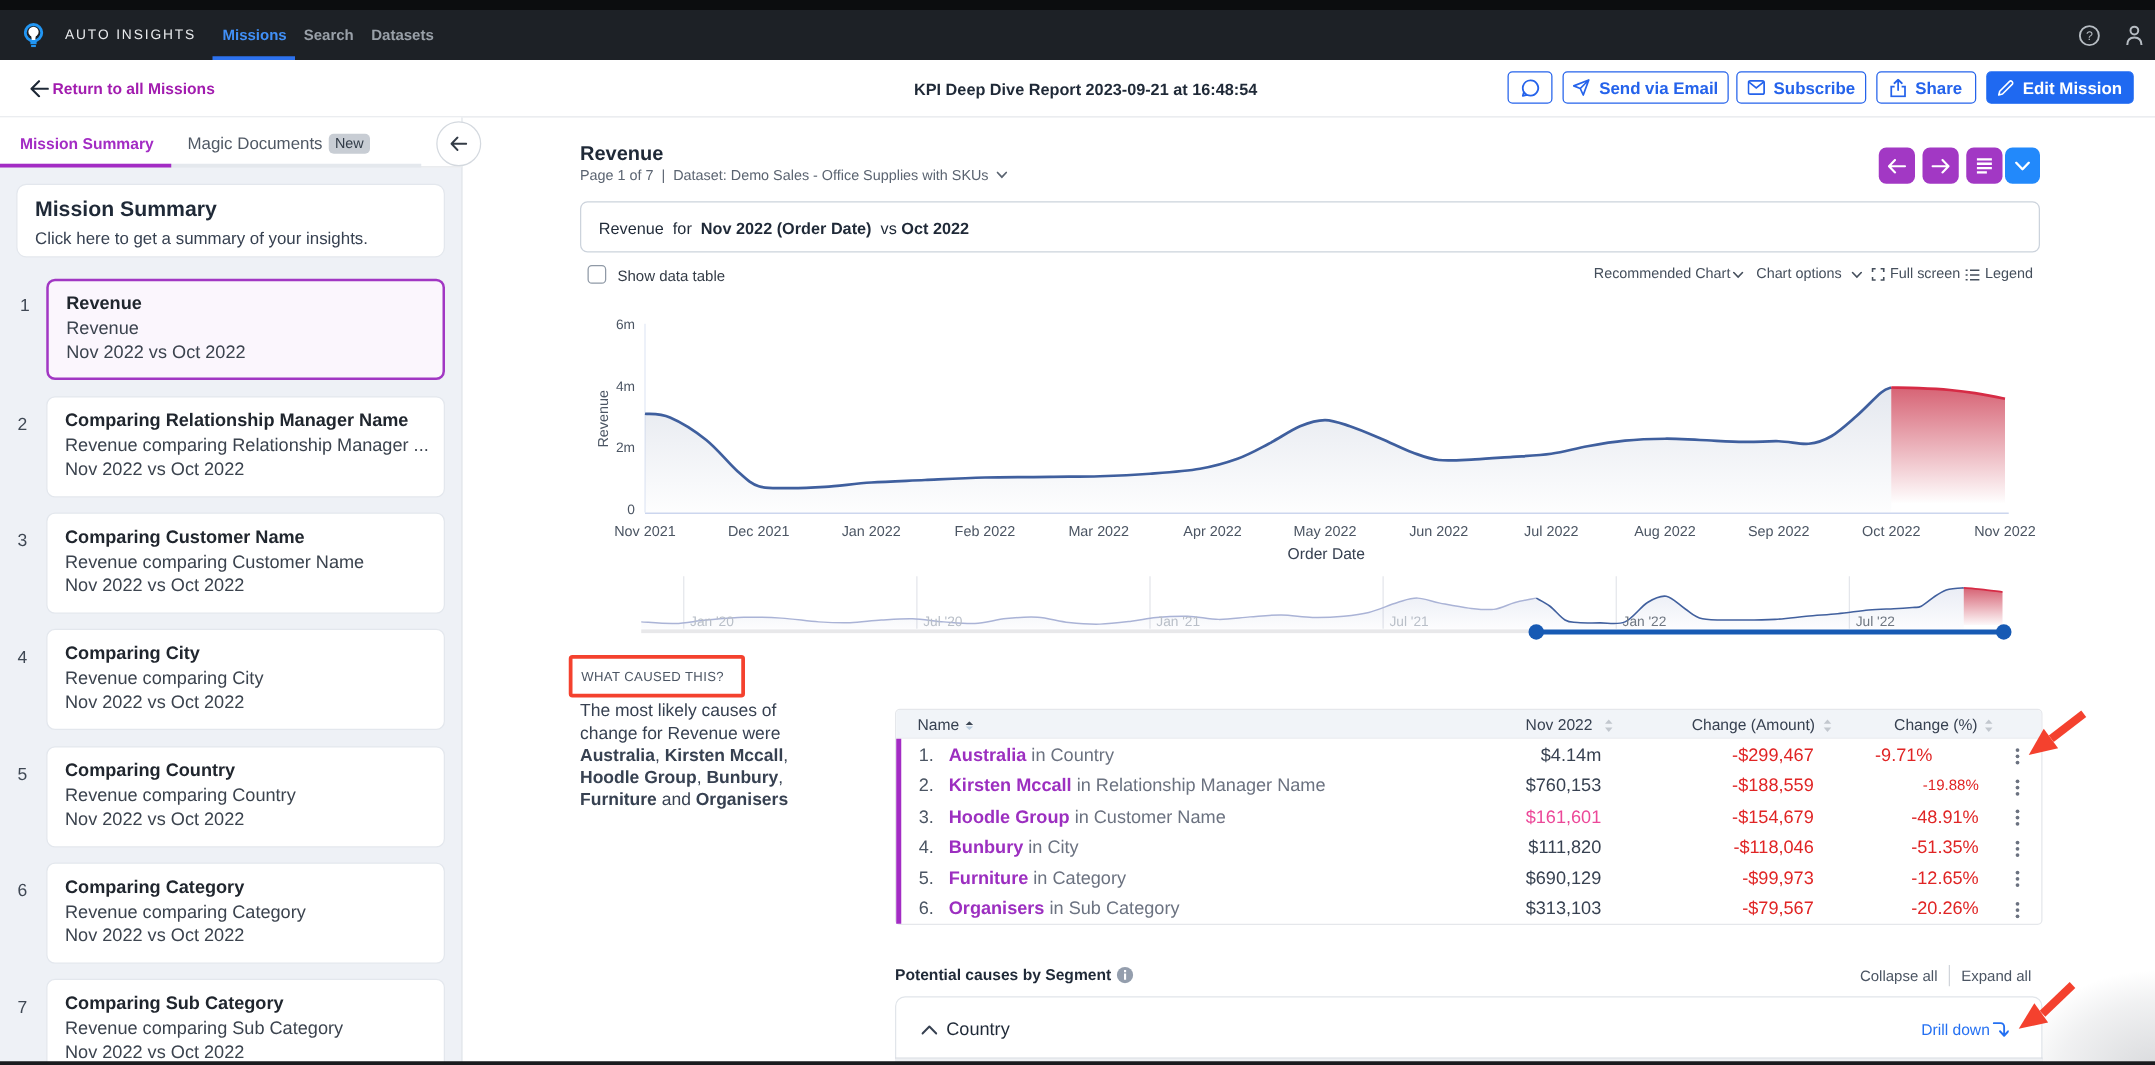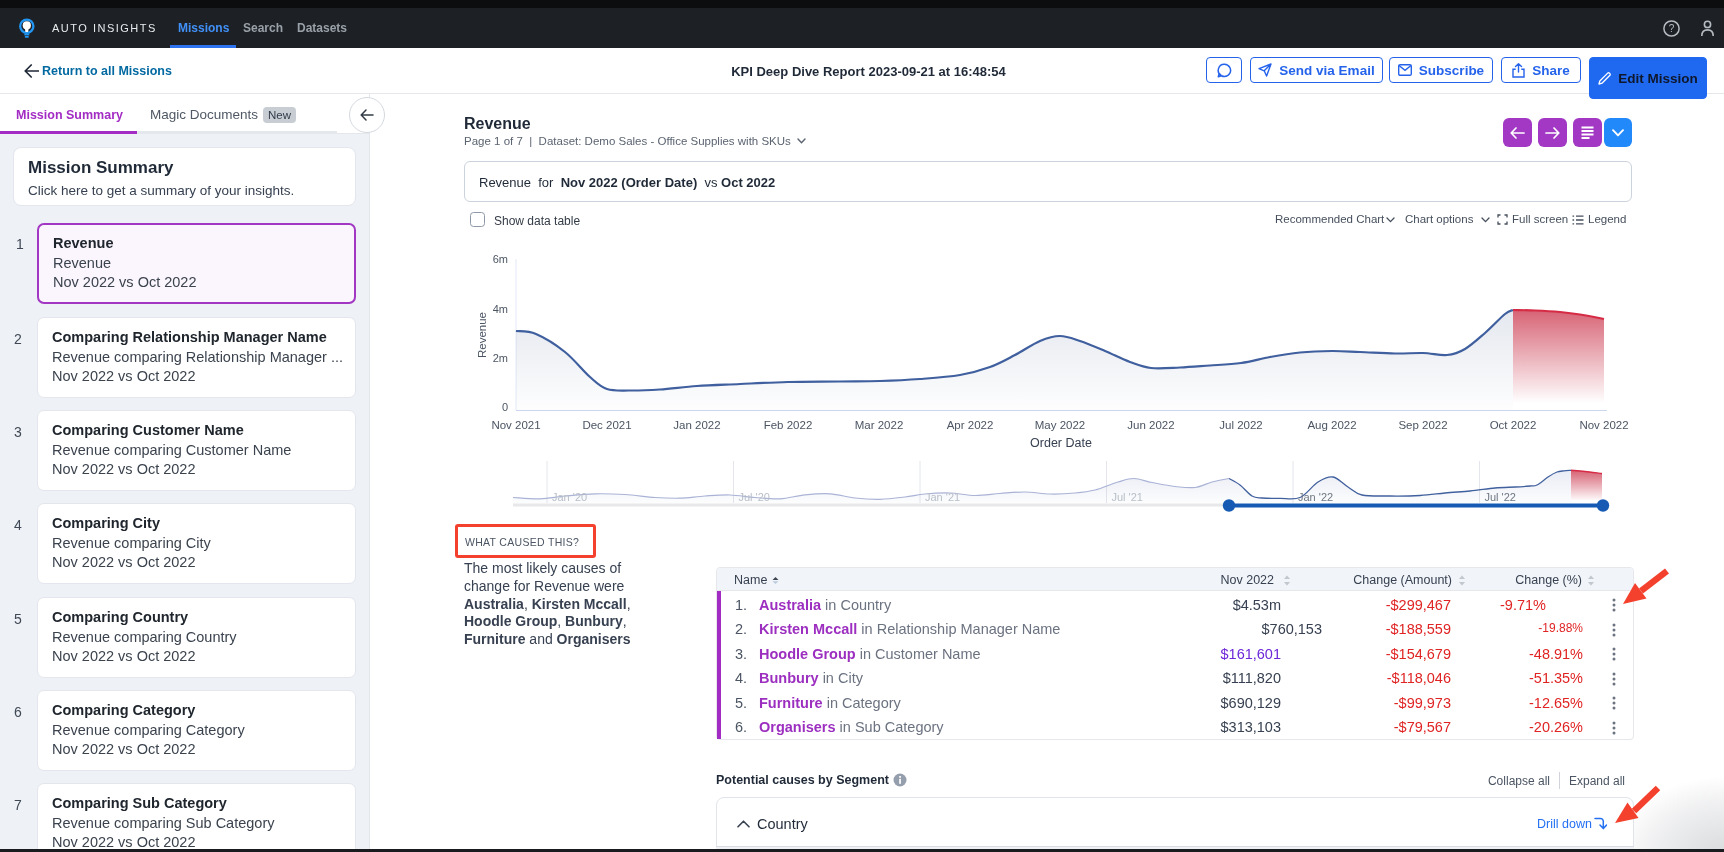--- a/index.html
+++ b/index.html
@@ -42,21 +42,21 @@
   <circle cx="8.5" cy="8.5" r="7.6" fill="none" stroke="#b6bcc2" stroke-width="1.5"></circle>
   <text x="8.5" y="12.2" font-size="10" fill="#b6bcc2" text-anchor="middle" font-family="Liberation Sans">?</text>
 </svg>
 <svg class="abs" style="left:1700px;top:20px" width="15" height="17" viewBox="0 0 15 17">
   <circle cx="7.5" cy="4.4" r="3.1" fill="none" stroke="#b6bcc2" stroke-width="1.6"></circle>
   <path d="M1.8 16 C1.8 11.8 4.2 9.9 7.5 9.9 C10.8 9.9 13.2 11.8 13.2 16" fill="none" stroke="#b6bcc2" stroke-width="1.6"></path>
 </svg>
 <svg class="abs" style="left:24px;top:64px" width="15" height="14" viewBox="0 0 15 14">
   <path d="M7.2 1 L1.2 7 L7.2 13 M1.5 7 L14.5 7" fill="none" stroke="#1f2937" stroke-width="1.7" stroke-linecap="round" stroke-linejoin="round"></path>
 </svg>
-<div class="abs" style="left:42px;top:64px;font-size:12.5px;font-weight:700;color:#0369a1">Return to all Missions</div>
+<div class="abs" style="left:42px;top:64px;font-size:12.5px;font-weight:700;color:#a21caf">Return to all Missions</div>
 <div class="abs" style="left:570px;top:64px;width:597px;text-align:center;font-size:13px;font-weight:700;color:#1f2937">KPI Deep Dive Report 2023-09-21 at 16:48:54</div>
 <div class="abs btn" style="left:1206px;top:57px;width:36px;height:26px">
   <svg width="15" height="15" viewBox="0 0 15 15">
         <path d="M7.5 1.3 a6.1 6.1 0 1 1 -5.3 9.2 L1.3 13.7 L4.5 12.8 A6.1 6.1 0 0 1 7.5 1.3 Z" fill="none" stroke="#2563eb" stroke-width="1.5" stroke-linejoin="round"></path>
       </svg>
 </div>
 <div class="abs btn" style="left:1250px;top:57px;width:133px;height:26px">
   <svg width="14" height="14" viewBox="0 0 14 14">
         <path d="M13 1 L6.2 7.8 M13 1 L8.6 13 L6.2 7.8 L1 5.7 Z" fill="none" stroke="#2563eb" stroke-width="1.4" stroke-linejoin="round"></path>
       </svg>
@@ -69,21 +69,21 @@
       </svg>
   Subscribe
 </div>
 <div class="abs btn" style="left:1501px;top:57px;width:80px;height:26px">
   <svg width="13" height="15" viewBox="0 0 13 15">
         <path d="M6.5 1 L6.5 9 M3.5 3.6 L6.5 0.8 L9.5 3.6" fill="none" stroke="#2563eb" stroke-width="1.4" stroke-linejoin="round" stroke-linecap="round"></path>
         <path d="M3.7 6.3 L1 6.3 L1 14 L12 14 L12 6.3 L9.3 6.3" fill="none" stroke="#2563eb" stroke-width="1.4"></path>
       </svg>
   Share
 </div>
-<div class="abs btn" style="left:1589px;top:57px;width:118px;height:42px;background:#1f69f1;border-color:#1f69f1;color:#0f172a">
+<div class="abs btn" style="left:1589px;top:57px;width:118px;height:26px;background:#1f69f1;border-color:#1f69f1;color:#ffffff">
   <svg width="13" height="13" viewBox="0 0 13 13">
         <path d="M1 12 L1.8 9 L9.7 1.1 A1.2 1.2 0 0 1 11.4 1.1 L11.9 1.6 A1.2 1.2 0 0 1 11.9 3.3 L4 11.2 L1 12 Z" fill="none" stroke="#fff" stroke-width="1.3" stroke-linejoin="round"></path>
       </svg>
   Edit Mission
 </div>
 <div class="abs" style="left:16px;top:108px;font-size:12.5px;font-weight:700;color:#a32cc4">Mission Summary</div>
 <div class="abs" style="left:0;top:131px;width:337px;height:3.4px;background:#e4e8ed"></div>
 <div class="abs" style="left:0;top:131px;width:137px;height:3.4px;background:#a32cc4"></div>
 <div class="abs" style="left:150px;top:107px;font-size:13.5px;color:#4f5864">Magic Documents</div>
 <div class="abs" style="left:263px;top:107px;width:33px;height:16px;background:#c8cdd4;border-radius:4px;font-size:11.5px;color:#323c48;text-align:center;line-height:16px">New</div>
@@ -255,41 +255,41 @@
       <path d="M4 0.5 L7 4 L1 4 Z" fill="#c2c7ce"></path>
       <path d="M4 10.5 L7 7 L1 7 Z" fill="#c2c7ce"></path>
     </svg>
 <div class="abs" style="left:1482px;top:573px;width:100px;text-align:right;font-size:12.5px;color:#374151">Change (%)</div>
 <svg class="abs" style="left:1587px;top:575px" width="8" height="11" viewBox="0 0 8 11">
       <path d="M4 0.5 L7 4 L1 4 Z" fill="#c2c7ce"></path>
       <path d="M4 10.5 L7 7 L1 7 Z" fill="#c2c7ce"></path>
     </svg>
 <div class="abs" style="left:735px;top:596.5px;font-size:14.5px;color:#4b5563">1.</div>
 <div class="abs" style="left:759px;top:596.5px;font-size:14.5px;color:#6b7280"><b style="color:#9c2fc0">Australia</b> in Country</div>
-<div class="abs" style="left:1131px;top:596.5px;width:150px;text-align:right;font-size:14.5px;color:#374151">$4.53m</div>
+<div class="abs" style="left:1131px;top:596.5px;width:150px;text-align:right;font-size:14.5px;color:#374151">$4.14m</div>
 <div class="abs" style="left:1301px;top:596.5px;width:150px;text-align:right;font-size:14.5px;color:#e02424">-$299,467</div>
 <div class="abs" style="left:1463px;top:596.5px;width:120px;text-align:center;font-size:14.5px;color:#e02424">-9.71%</div>
 <svg class="abs" style="left:1612px;top:598.0px" width="4" height="14" viewBox="0 0 4 14">
       <circle cx="2" cy="2" r="1.5" fill="#6b7280"></circle>
       <circle cx="2" cy="7" r="1.5" fill="#6b7280"></circle>
       <circle cx="2" cy="12" r="1.5" fill="#6b7280"></circle>
     </svg>
 <div class="abs" style="left:735px;top:621.0px;font-size:14.5px;color:#4b5563">2.</div>
 <div class="abs" style="left:759px;top:621.0px;font-size:14.5px;color:#6b7280"><b style="color:#9c2fc0">Kirsten Mccall</b> in Relationship Manager Name</div>
-<div class="abs" style="left:1172px;top:621.0px;width:150px;text-align:right;font-size:14.5px;color:#374151">$760,153</div>
+<div class="abs" style="left:1131px;top:621.0px;width:150px;text-align:right;font-size:14.5px;color:#374151">$760,153</div>
 <div class="abs" style="left:1301px;top:621.0px;width:150px;text-align:right;font-size:14.5px;color:#e02424">-$188,559</div>
 <div class="abs" style="left:1463px;top:621.0px;width:120px;text-align:right;font-size:12px;color:#e02424">-19.88%</div>
 <svg class="abs" style="left:1612px;top:622.5px" width="4" height="14" viewBox="0 0 4 14">
       <circle cx="2" cy="2" r="1.5" fill="#6b7280"></circle>
       <circle cx="2" cy="7" r="1.5" fill="#6b7280"></circle>
       <circle cx="2" cy="12" r="1.5" fill="#6b7280"></circle>
     </svg>
 <div class="abs" style="left:735px;top:645.5px;font-size:14.5px;color:#4b5563">3.</div>
 <div class="abs" style="left:759px;top:645.5px;font-size:14.5px;color:#6b7280"><b style="color:#9c2fc0">Hoodle Group</b> in Customer Name</div>
-<div class="abs" style="left:1131px;top:645.5px;width:150px;text-align:right;font-size:14.5px;color:#6d28d9">$161,601</div>
+<div class="abs" style="left:1131px;top:645.5px;width:150px;text-align:right;font-size:14.5px;color:#ec4899">$161,601</div>
 <div class="abs" style="left:1301px;top:645.5px;width:150px;text-align:right;font-size:14.5px;color:#e02424">-$154,679</div>
 <div class="abs" style="left:1463px;top:645.5px;width:120px;text-align:right;font-size:14.5px;color:#e02424">-48.91%</div>
 <svg class="abs" style="left:1612px;top:647.0px" width="4" height="14" viewBox="0 0 4 14">
       <circle cx="2" cy="2" r="1.5" fill="#6b7280"></circle>
       <circle cx="2" cy="7" r="1.5" fill="#6b7280"></circle>
       <circle cx="2" cy="12" r="1.5" fill="#6b7280"></circle>
     </svg>
 <div class="abs" style="left:735px;top:670.0px;font-size:14.5px;color:#4b5563">4.</div>
 <div class="abs" style="left:759px;top:670.0px;font-size:14.5px;color:#6b7280"><b style="color:#9c2fc0">Bunbury</b> in City</div>
 <div class="abs" style="left:1131px;top:670.0px;width:150px;text-align:right;font-size:14.5px;color:#374151">$111,820</div>

